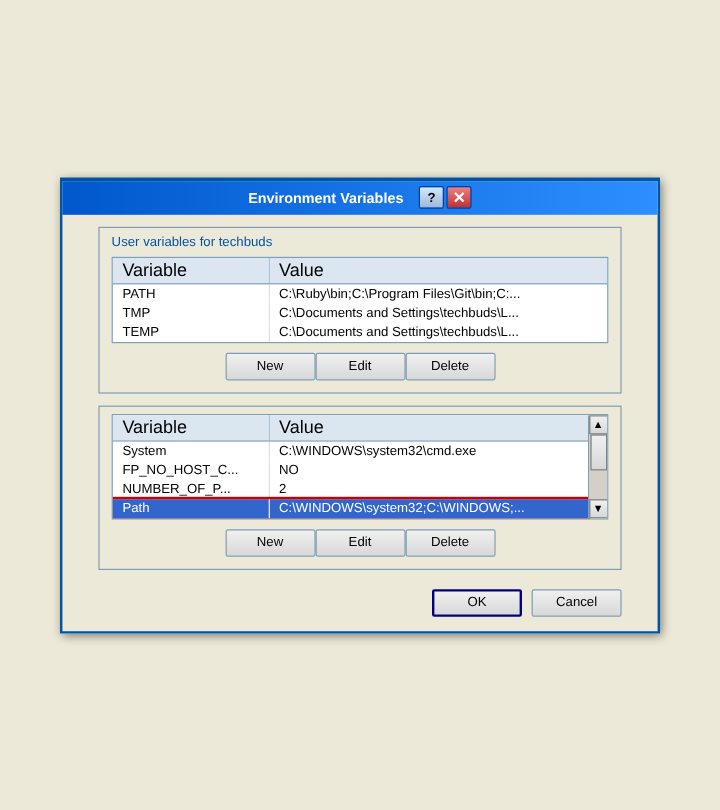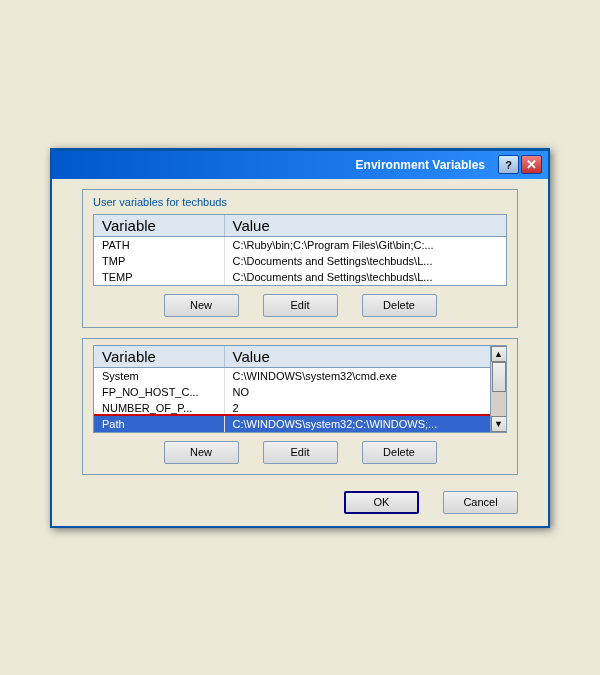--- a/index.html
+++ b/index.html
@@ -19,21 +19,21 @@
       border: 2px solid #0054a6;
       border-top: 3px solid #0054a6;
       box-shadow: 2px 2px 8px rgba(0,0,0,0.5);
     }
     .title-bar {
       background: linear-gradient(to right, #0058cc, #2d8fff);
       color: white;
       padding: 4px 6px;
       display: flex;
       align-items: center;
-      justify-content: flex-end;
+      justify-content: center;
       height: 28px;
       gap: 13px;
     }
     .title-bar-text {
       font-weight: bold;
       font-size: 12px;
       color: white;
     }
     .title-bar-buttons {
       display: flex;
@@ -107,21 +107,21 @@
       width: 130px;
       margin-left: 16px;
     }
     .var-table tr.selected td {
       background: #3366cc;
       color: white;
     }
     .btn-row {
       display: flex;
       justify-content: center;
-      gap: 24px;
+      gap: 0;
     }
     .btn {
       min-width: 75px;
       height: 23px;
       background: linear-gradient(to bottom, #f0f0f0, #d8d8d8);
       border: 1px solid #7f9db9;
       border-radius: 2px;
       font-size: 11px;
       font-family: 'Tahoma', 'Arial', sans-serif;
       cursor: pointer;
@@ -176,21 +176,21 @@
       background: linear-gradient(to bottom, #f0f0f0, #d8d8d8);
       border: 1px solid #808080;
       margin: 0 auto;
     }
     .var-table.with-scroll {
       width: calc(100% - 16px);
     }
     .bottom-btn-row {
       display: flex;
       justify-content: flex-end;
-      gap: 24px;
+      gap: 8px;
       padding-top: 6px;
     }
   </style>
 </head>
 <body>
 
 <div class="dialog">
 
   <div class="title-bar">
     <span class="title-bar-text">Environment Variables</span>

